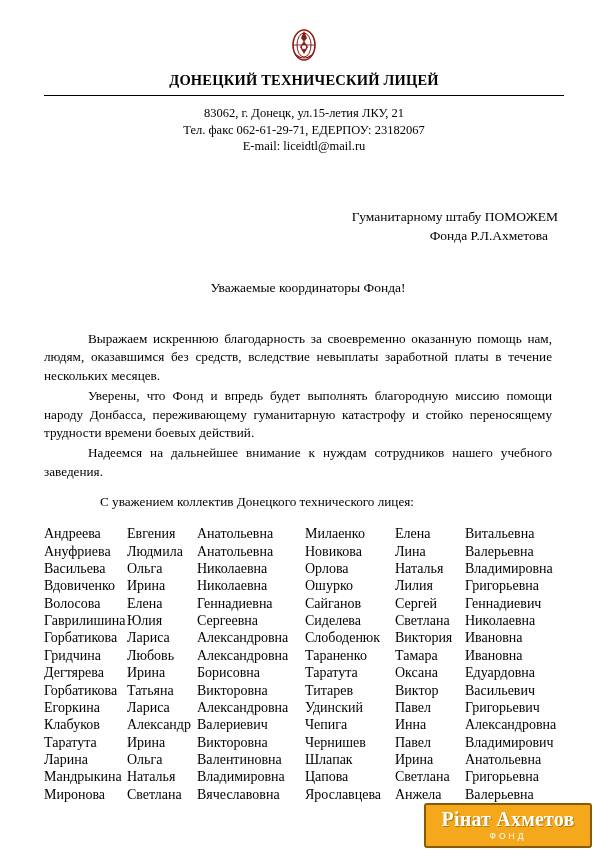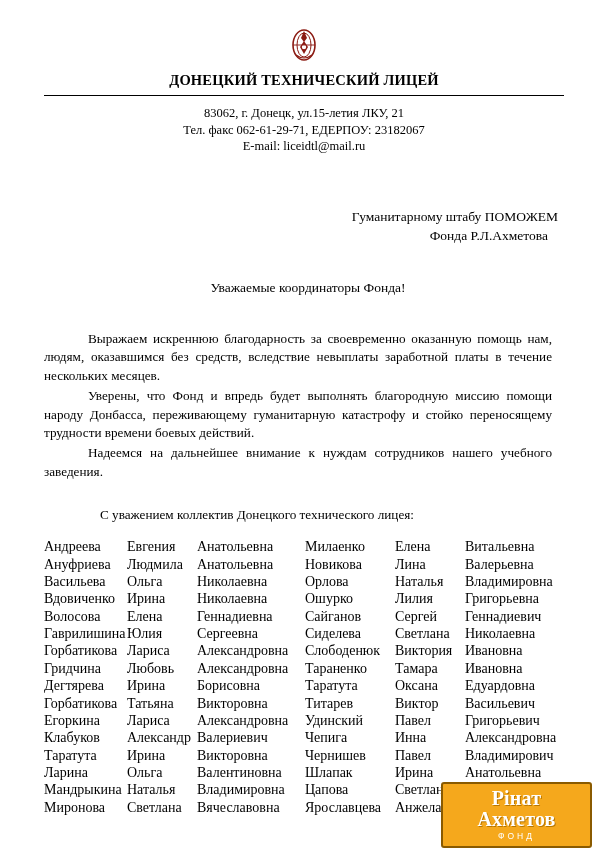--- a/index.html
+++ b/index.html
@@ -80,21 +80,21 @@
     font-size: 13.2px;
     line-height: 1.42;
     text-align: justify;
   }
   .body-text p {
     margin: 0 12px 1px 0;
     text-indent: 44px;
   }
 
   .closing {
-    margin-top: 25px;
+    margin-top: 12px;
     font-size: 13.2px;
     text-indent: 56px;
   }
 
   
   .names {
     margin-top: 16px;
     width: 100%;
     border-collapse: collapse;
     font-size: 14px;
@@ -109,21 +109,21 @@
   .c3 { width: 108px; }
   .c4 { width: 90px; }
   .c5 { width: 70px; }
   .c6 { width: auto; }
 
   
   .footer-logo {
     position: absolute;
     right: 16px;
     bottom: 12px;
-    width: 151px;
+    width: 168px;
     background: #f5a81c;
     border: 2px solid #8a5a00;
     border-radius: 3px;
     padding: 4px 8px 5px 8px;
     box-sizing: border-box;
     text-align: center;
   }
   .footer-logo .fl-main {
     font-family: "Liberation Serif", serif;
     font-weight: bold;

